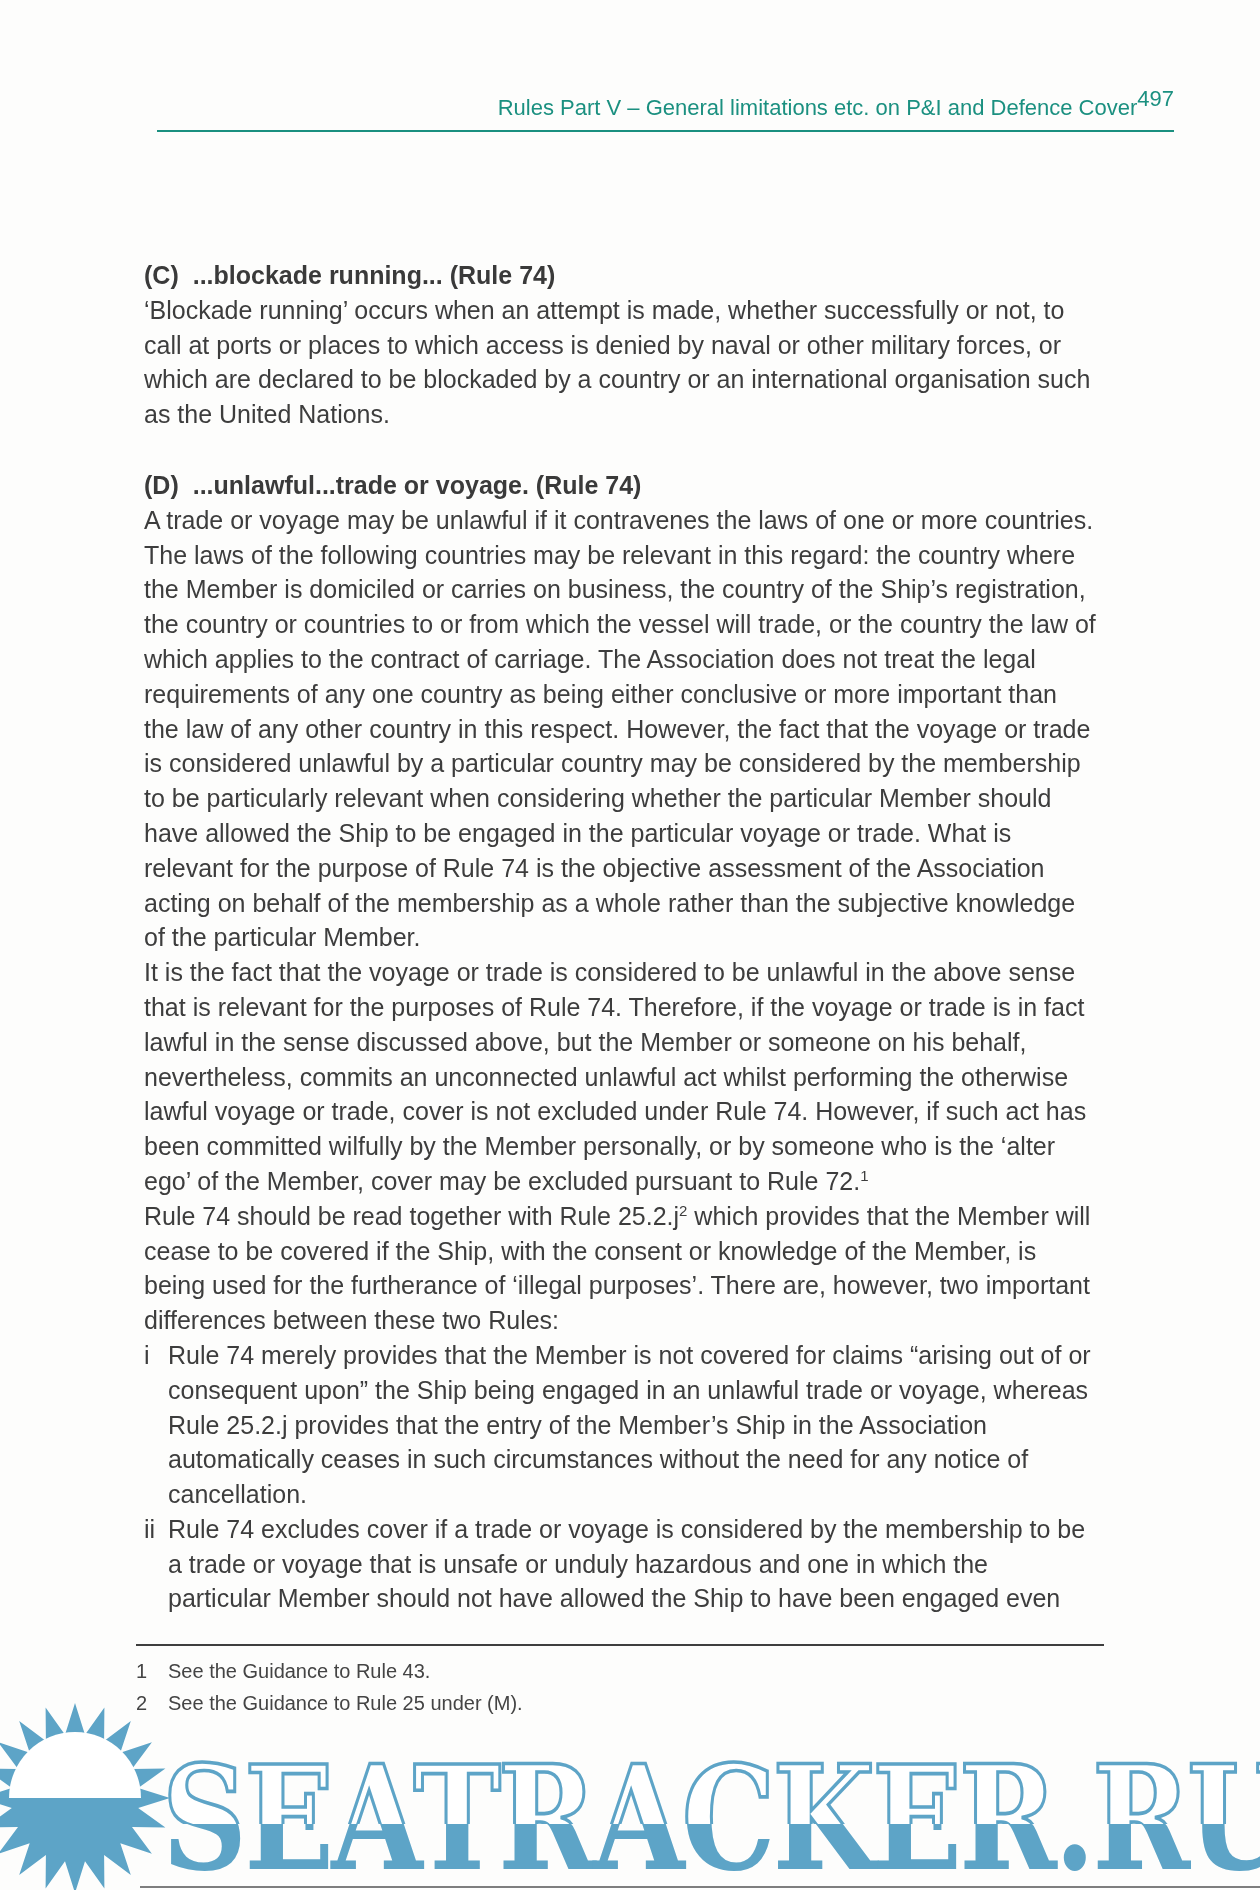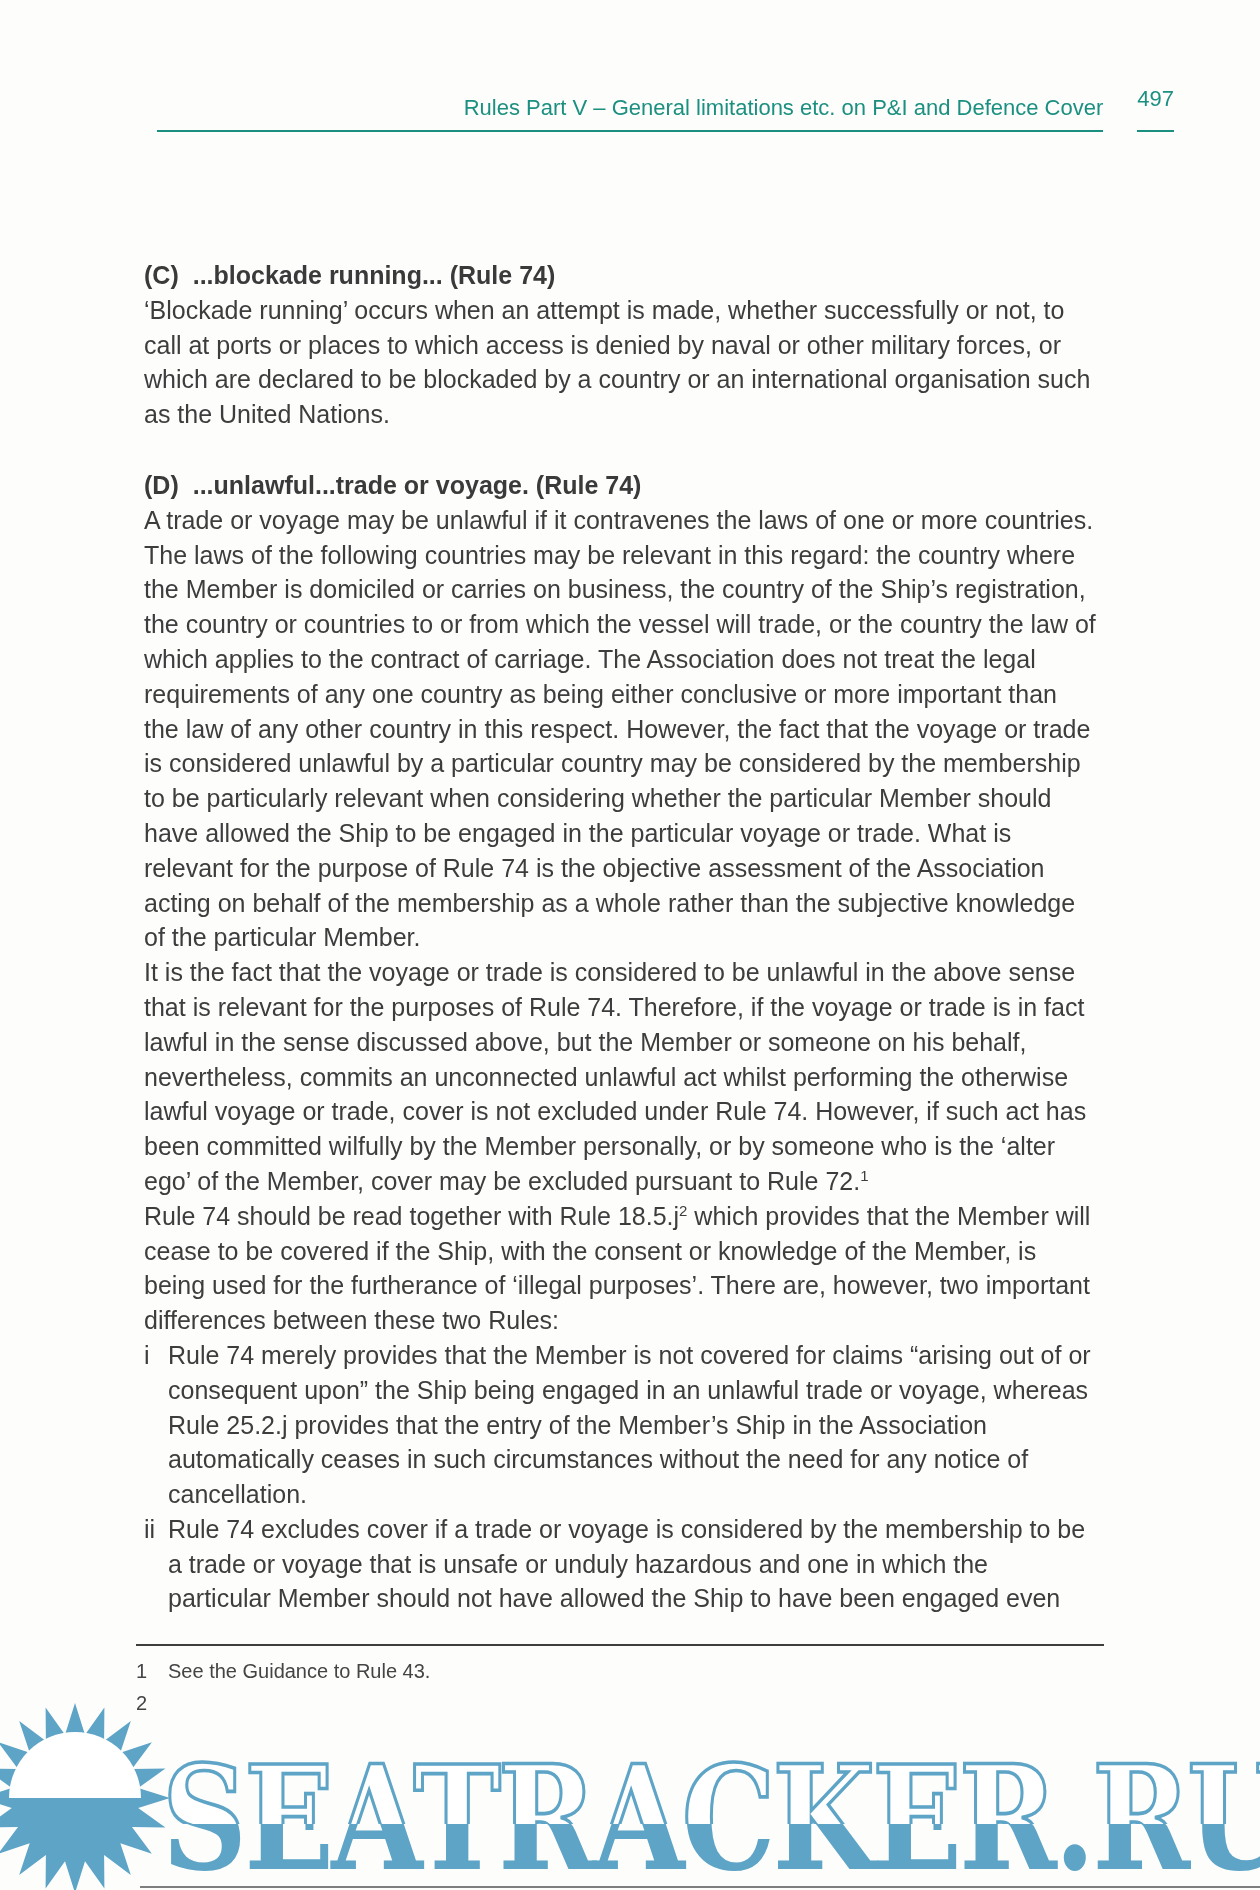--- a/index.html
+++ b/index.html
@@ -16,21 +16,20 @@
 
   
   .running-header {
     position: absolute;
     top: 86px;
     left: 157px;
     right: 86px;
     display: flex;
     justify-content: center;
     align-items: flex-end;
-    gap: 34px;
     font-size: 22px;
     color: #1b9080;
     z-index: 2;
   }
   .running-header .hdr-title {
     flex: 1 1 auto;
     text-align: right;
     padding-bottom: 9px;
     border-bottom: 2px solid #1b9080;
     white-space: nowrap;
@@ -149,39 +148,40 @@
   <div class="content">
 
     <h2 class="section-heading"><span class="hd-label">(C)</span><span>...blockade running... (Rule 74)</span></h2>
     <p>‘Blockade running’ occurs when an attempt is made, whether successfully or not, to call at ports or places to which access is denied by naval or other military forces, or which are declared to be blockaded by a country or an international organisation such as the United Nations.</p>
 
     <h2 class="section-heading mt-section"><span class="hd-label">(D)</span><span>...unlawful...trade or voyage. (Rule 74)</span></h2>
     <p>A trade or voyage may be unlawful if it contravenes the laws of one or more countries. The laws of the following countries may be relevant in this regard: the country where the Member is domiciled or carries on business, the country of the Ship’s registration, the country or countries to or from which the vessel will trade, or the country the law of which applies to the contract of carriage. The Association does not treat the legal requirements of any one country as being either conclusive or more important than the law of any other country in this respect. However, the fact that the voyage or trade is considered unlawful by a particular country may be considered by the membership to be particularly relevant when considering whether the particular Member should have allowed the Ship to be engaged in the particular voyage or trade. What is relevant for the purpose of Rule 74 is the objective assessment of the Association acting on behalf of the membership as a whole rather than the subjective knowledge of the particular Member.</p>
 
     <p class="mt-para-lg"><span>It is the fact that the voyage or trade is considered to be unlawful in the above sense that is relevant for the purposes of Rule 74. Therefore, if the voyage or trade is in fact lawful in the sense discussed above, but the Member or someone on his behalf, nevertheless, commits an unconnected unlawful act whilst performing the otherwise lawful voyage or trade, cover is not excluded under Rule 74. However, if such act has been committed wilfully by the Member personally, or by someone who is the ‘alter ego’ of the Member, cover may be excluded pursuant to Rule 72.</span><sup class="fn-ref">1</sup></p>
 
-    <p class="mt-para"><span>Rule 74 should be read together with Rule 18.5.j</span><sup class="fn-ref">2</sup><span> which provides that the Member will cease to be covered if the Ship, with the consent or knowledge of the Member, is being used for the furtherance of ‘illegal purposes’. There are, however, two important differences between these two Rules:</span></p>
+    <p class="mt-para"><span>Rule 74 should be read together with Rule 25.2.j</span><sup class="fn-ref">2</sup><span> which provides that the Member will cease to be covered if the Ship, with the consent or knowledge of the Member, is being used for the furtherance of ‘illegal purposes’. There are, however, two important differences between these two Rules:</span></p>
 
     <div class="rule-list">
       <div class="list-item">
         <span class="li-marker">i</span>
         <span class="li-text">Rule 74 merely provides that the Member is not covered for claims “arising out of or consequent upon” the Ship being engaged in an unlawful trade or voyage, whereas Rule 25.2.j provides that the entry of the Member’s Ship in the Association automatically ceases in such circumstances without the need for any notice of cancellation.</span>
       </div>
       <div class="list-item">
         <span class="li-marker">ii</span>
         <span class="li-text">Rule 74 excludes cover if a trade or voyage is considered by the membership to be a trade or voyage that is unsafe or unduly hazardous and one in which the particular Member should not have allowed the Ship to have been engaged even</span>
       </div>
     </div>
 
     <div class="footnotes">
       <div class="footnote">
         <span class="fn-marker">1</span>
         <span class="fn-text">See the Guidance to Rule 43.</span>
       </div>
       <div class="footnote">
         <span class="fn-marker">2</span>
+        <span class="fn-text">See the Guidance to Rule 25 under (M).</span>
       </div>
     </div>
 
   </div>
 
   <div class="page-bottom-edge"></div>
 </div>
 
 </body></html>

